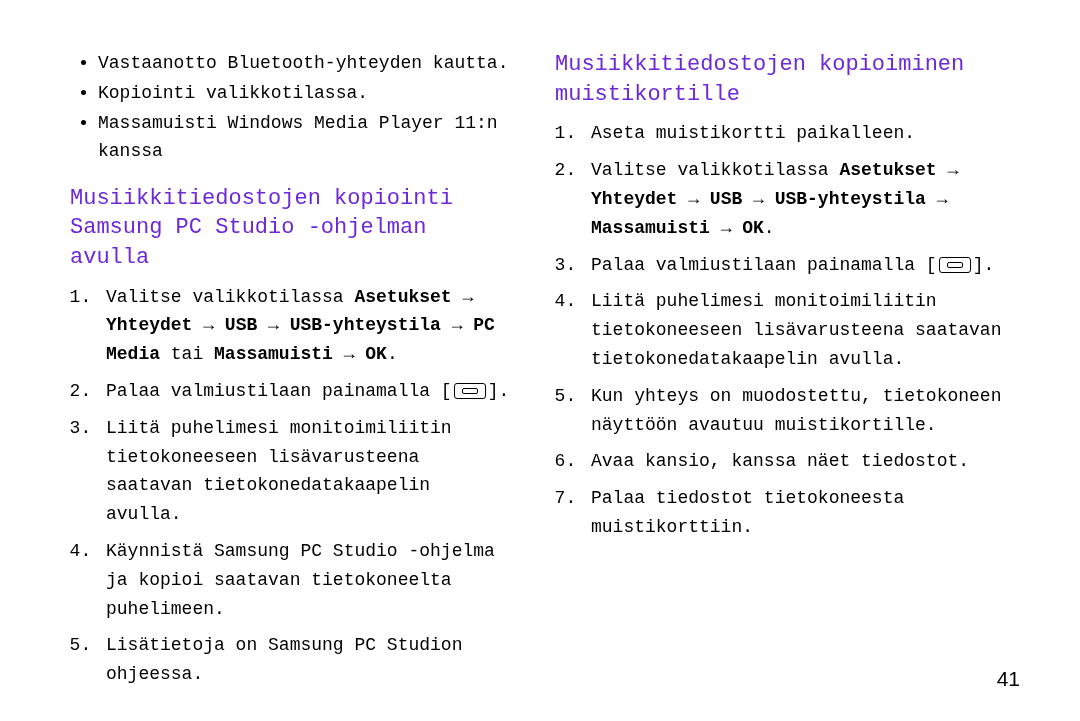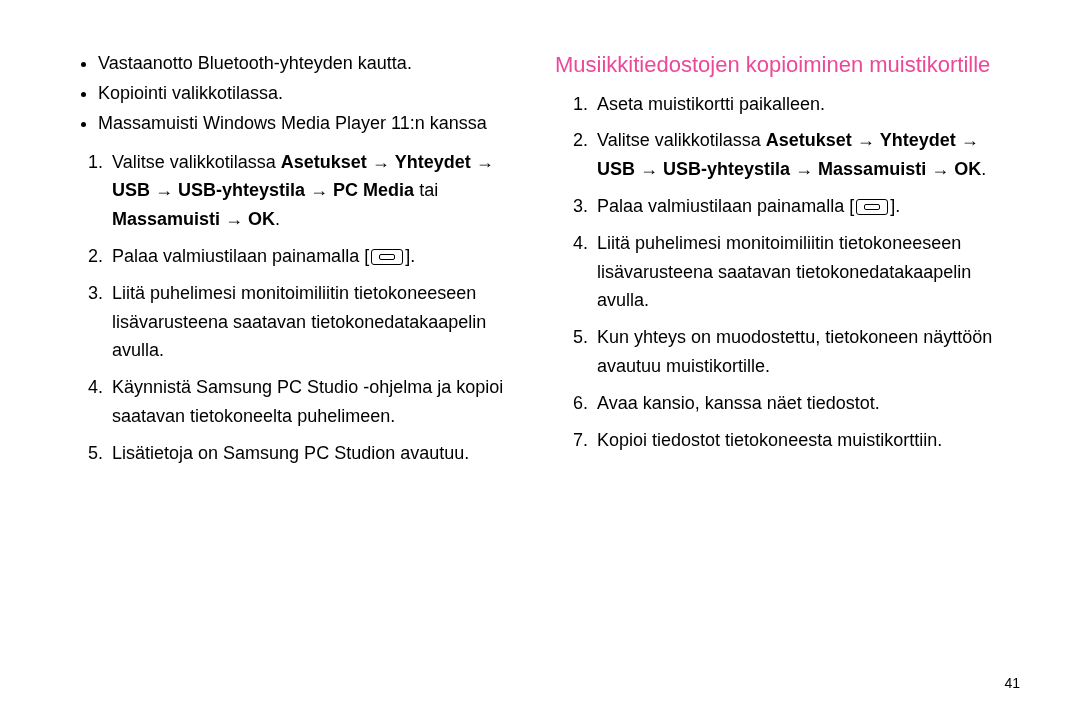--- a/index.html
+++ b/index.html
@@ -17,43 +17,44 @@
     height: 721px;
     display: flex;
     padding: 50px 60px 30px 70px;
     box-sizing: border-box;
     position: relative;
   }
   .col {
     width: 50%;
     padding-right: 30px;
     box-sizing: border-box;
+    font-family: Liberation Mono, monospace;
   }
   .col + .col {
     padding-right: 0;
     padding-left: 10px;
   }
   h2 {
-    color: #ec4899;
+    color: #6d28d9;
     font-weight: 400;
     font-size: 22px;
     line-height: 1.35;
     margin: 18px 0 10px 0;
   }
   ul {
     margin: 0 0 8px 0;
     padding-left: 28px;
   }
   ul li {
     font-size: 18px;
     line-height: 1.55;
     margin-bottom: 2px;
   }
   ol {
-    margin: 10px;
+    margin: 4px;
     padding-left: 28px;
   }
   ol li {
     font-size: 18px;
     line-height: 1.6;
     margin-bottom: 8px;
     padding-left: 4px;
   }
   .bold { font-weight: 600; text-align: center; }
   .icon-key {
@@ -72,61 +73,62 @@
     content: "";
     width: 14px;
     height: 4px;
     border: 1.5px solid #000;
     border-radius: 2px;
   }
   .pagenum {
     position: absolute;
     bottom: 30px;
     right: 60px;
-    font-size: 14px;
+    font-size: 21px;
   }
 </style>
 </head>
 <body>
 
 <div class="page">
 
   <div class="col">
     <ul>
       <li>Vastaanotto Bluetooth-yhteyden kautta.</li>
       <li>Kopiointi valikkotilassa.</li>
       <li>Massamuisti Windows Media Player 11:n kanssa</li>
     </ul>
 
+    <h2>Musiikkitiedostojen kopiointi Samsung PC Studio -ohjelman avulla</h2>
 
     <ol>
       <li>
         <span>Valitse valikkotilassa </span><span class="bold">Asetukset</span><span> → </span><span class="bold">Yhteydet</span><span> → </span><span class="bold">USB</span><span> → </span><span class="bold">USB-yhteystila</span><span> → </span><span class="bold">PC Media</span><span> tai </span><span class="bold">Massamuisti</span><span> → </span><span class="bold">OK</span><span>.</span>
       </li>
       <li>
         <span>Palaa valmiustilaan painamalla [</span><span class="icon-key"></span><span>].</span>
       </li>
       <li>Liitä puhelimesi monitoimiliitin tietokoneeseen lisävarusteena saatavan tietokonedatakaapelin avulla.</li>
       <li>Käynnistä Samsung PC Studio -ohjelma ja kopioi saatavan tietokoneelta puhelimeen.</li>
-      <li>Lisätietoja on Samsung PC Studion avautuu.</li>
+      <li>Lisätietoja on Samsung PC Studion ohjeessa.</li>
     </ol>
   </div>
 
   <div class="col">
     <h2 style="margin-top:0">Musiikkitiedostojen kopioiminen muistikortille</h2>
 
     <ol>
       <li>Aseta muistikortti paikalleen.</li>
       <li>
         <span>Valitse valikkotilassa </span><span class="bold">Asetukset</span><span> → </span><span class="bold">Yhteydet</span><span> → </span><span class="bold">USB</span><span> → </span><span class="bold">USB-yhteystila</span><span> → </span><span class="bold">Massamuisti</span><span> → </span><span class="bold">OK</span><span>.</span>
       </li>
       <li>
         <span>Palaa valmiustilaan painamalla [</span><span class="icon-key"></span><span>].</span>
       </li>
       <li>Liitä puhelimesi monitoimiliitin tietokoneeseen lisävarusteena saatavan tietokonedatakaapelin avulla.</li>
       <li>Kun yhteys on muodostettu, tietokoneen näyttöön avautuu muistikortille.</li>
       <li>Avaa kansio, kanssa näet tiedostot.</li>
-      <li>Kopioi tiedostot tietokoneesta muistikorttiin.</li>
+      <li>Palaa tiedostot tietokoneesta muistikorttiin.</li>
     </ol>
   </div>
 
   <div class="pagenum">41</div>
 </div>
 
 </body></html>

